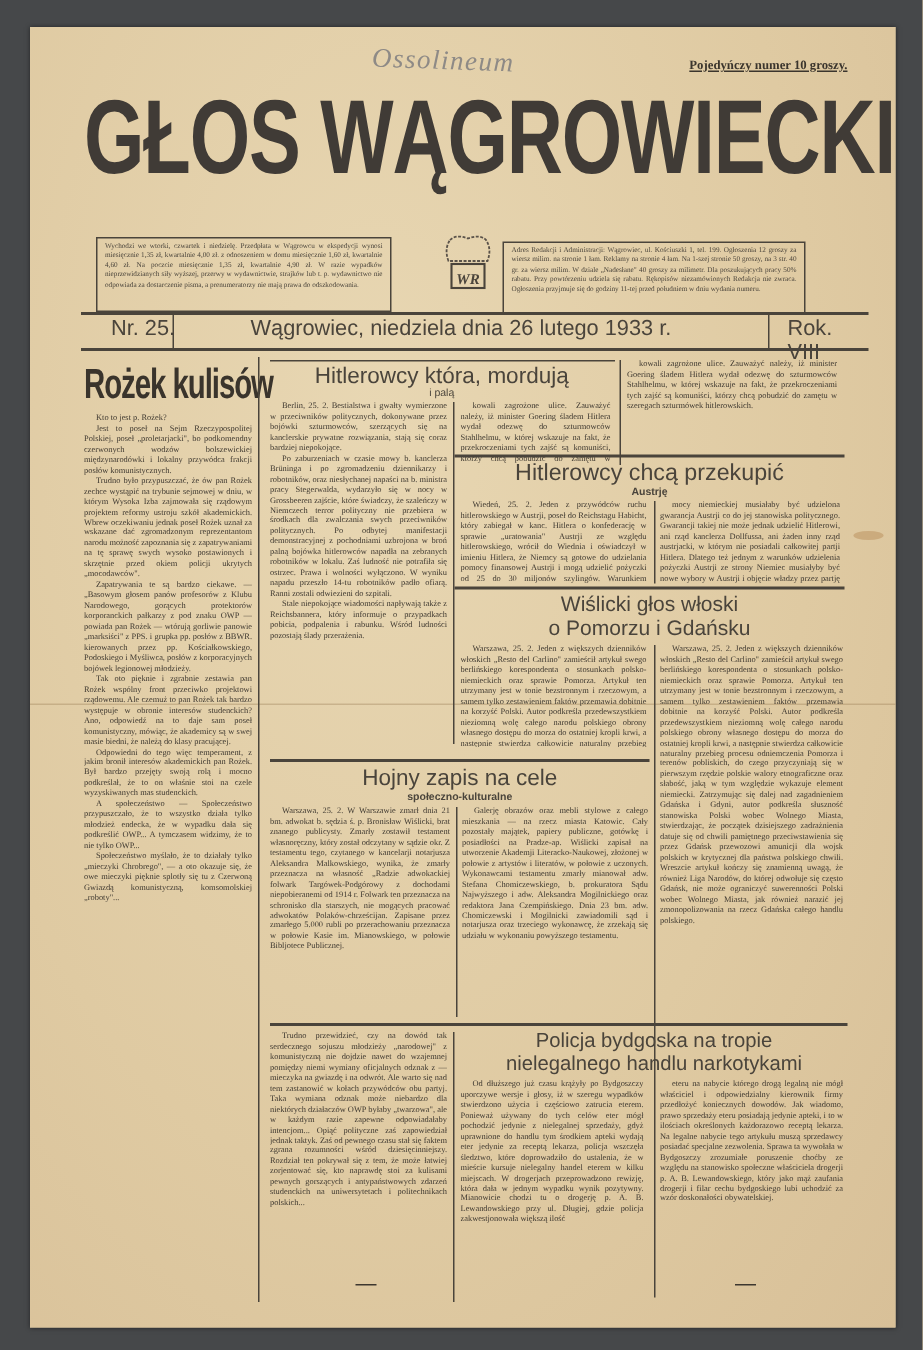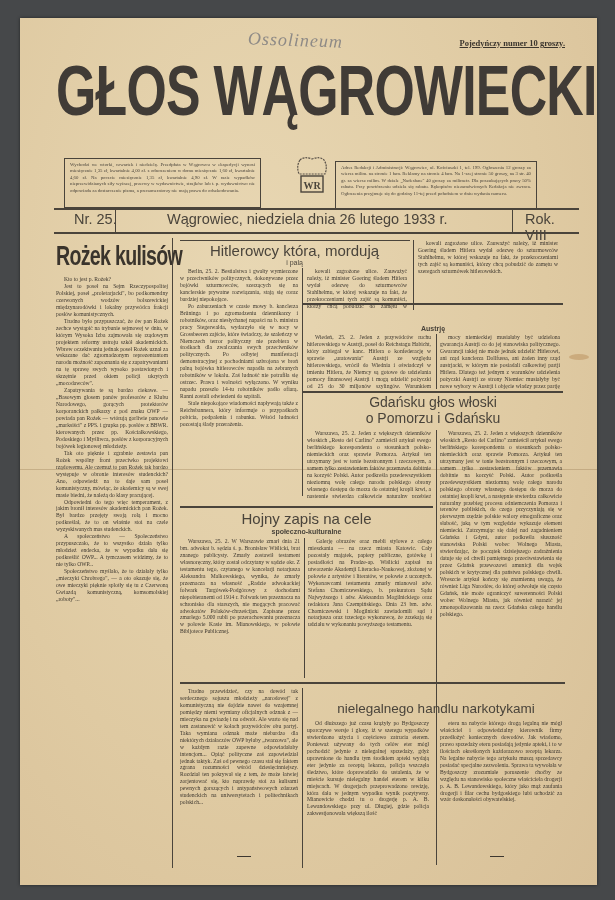--- a/index.html
+++ b/index.html
@@ -7,21 +7,21 @@
   .page{position:absolute;left:20px;top:18px;width:577px;height:867px;background:#e2cfa9;
         background-image:radial-gradient(ellipse at 40% 30%,#e8d7b3 0%,#dfcaa2 60%,#d8c098 100%);
         box-shadow:0 0 3px rgba(0,0,0,.5);color:#3a342c;}
   .abs{position:absolute;}
   .stamp{left:228px;top:12px;font-family:"Liberation Serif",serif;font-style:italic;font-size:18px;color:#8e8a86;letter-spacing:1px;transform:rotate(2deg);}
   .price{right:32px;top:20px;font-size:8.5px;font-weight:bold;text-decoration:underline;color:#3b352d;}
   .masthead{left:36px;top:34px;width:500px;text-align:center;font-family:"Liberation Sans",sans-serif;font-weight:bold;font-size:70px;line-height:78px;letter-spacing:-1px;color:#403b36;transform:scaleX(.74);transform-origin:left top;white-space:nowrap;width:680px;}
   .infobox{border:1px solid #4a443b;padding:3px 5px;font-size:4.8px;line-height:6.4px;color:#4a443b;text-align:justify;}
   .info-left{left:44px;top:140px;width:185px;height:42px;}
   .info-right{left:315px;top:143px;width:190px;height:40px;}
-  .crest{left:272px;top:138px;width:40px;height:48px;}
+  .crest{left:272px;top:138px;width:40px;height:48px;font-style:italic;}
   .hr{position:absolute;background:#4a443b;}
   .dateline{left:35px;top:191px;width:523px;height:23px;font-family:"Liberation Sans",sans-serif;font-size:14.5px;color:#4a443b;}
   .dateline .cell{position:absolute;top:2px;}
   .vdiv{position:absolute;width:1px;background:#4a443b;}
   .col{position:absolute;font-size:5.6px;line-height:6.95px;color:#3d372f;text-align:justify;overflow:hidden;}
   .col p{margin:0;text-indent:8px;}
   .head-sans{position:absolute;font-family:"Liberation Sans",sans-serif;color:#4a443b;text-align:center;white-space:nowrap;}
   .rozek{left:36px;top:222px;font-family:"Liberation Sans",sans-serif;font-weight:bold;font-size:28px;letter-spacing:-1px;color:#3a342c;transform:scaleX(.7);transform-origin:left top;white-space:nowrap;}
   .stain{position:absolute;right:8px;top:336px;width:20px;height:6px;border-radius:50%;background:#c39e6d;opacity:.7;}
   .fold{position:absolute;left:0;top:451px;width:577px;height:1px;background:rgba(150,120,80,.35);}
@@ -83,31 +83,32 @@
   <div class="vdiv" style="left:282px;top:250px;height:228px;"></div>
   <div class="col" style="left:287px;top:250px;width:100px;height:42px;">
     <p>kowali zagrożone ulice. Zauważyć należy, iż minister Goering śladem Hitlera wydał odezwę do szturmowców Stahlhelmu, w której wskazuje na fakt, że przekroczeniami tych zajść są komuniści, którzy chcą pobudzić do zamętu w szeregach szturmówek hitlerowskich.</p>
   </div>
   <div class="vdiv" style="left:393px;top:222px;height:70px;"></div>
   <div class="col" style="left:398px;top:222px;width:140px;height:68px;">
     <p>kowali zagrożone ulice. Zauważyć należy, iż minister Goering śladem Hitlera wydał odezwę do szturmowców Stahlhelmu, w której wskazuje na fakt, że przekroczeniami tych zajść są komuniści, którzy chcą pobudzić do zamętu w szeregach szturmówek hitlerowskich.</p>
   </div>
 
   <div class="hr" style="left:283px;top:285px;width:260px;height:2px;"></div>
+  <div class="head-sans" style="left:283px;top:289px;width:260px;font-size:15.5px;">Hitlerowcy chcą przekupić</div>
   <div class="head-sans" style="left:283px;top:307px;width:260px;font-size:7px;font-weight:bold;">Austrję</div>
   <div class="col" style="left:287px;top:316px;width:124px;height:55px;">
     <p>Wiedeń, 25. 2. Jeden z przywódców ruchu hitlerowskiego w Austrji, poseł do Reichstagu Habicht, który zabiegał w kanc. Hitlera o konfederację w sprawie „uratowania" Austrji ze względu hitlerowskiego, wrócił do Wiednia i oświadczył w imieniu Hitlera, że Niemcy są gotowe do udzielania pomocy finansowej Austrji i mogą udzielić pożyczki od 25 do 30 miljonów szylingów. Warunkiem otrzymania tej pożyczki jednak jest, aby</p>
   </div>
   <div class="vdiv" style="left:416px;top:316px;height:55px;"></div>
   <div class="col" style="left:420px;top:316px;width:120px;height:55px;">
     <p>mocy niemieckiej musiałaby być udzielona gwarancja Austrji co do jej stanowiska politycznego. Gwarancji takiej nie może jednak udzielić Hitlerowi, ani rząd kanclerza Dollfussa, ani żaden inny rząd austrjacki, w którym nie posiadali całkowitej partji Hitlera. Dlatego też jednym z warunków udzielenia pożyczki Austrji ze strony Niemiec musiałyby być nowe wybory w Austrji i objęcie władzy przez partję Hitlera.</p>
   </div>
 
   <div class="hr" style="left:283px;top:373px;width:260px;height:2px;"></div>
-  <div class="head-sans" style="left:283px;top:376px;width:260px;font-size:14px;line-height:16px;">Gdańsku głos włoski</div>
+  <div class="head-sans" style="left:283px;top:376px;width:260px;font-size:14px;line-height:16px;">Wiślicki głos włoski</div>
   <div class="head-sans" style="left:283px;top:392px;width:260px;font-size:14px;line-height:16px;">o Pomorzu i Gdańsku</div>
   <div class="col" style="left:287px;top:412px;width:124px;height:68px;">
     <p>Warszawa, 25. 2. Jeden z większych dzienników włoskich „Resto del Carlino" zamieścił artykuł swego berlińskiego korespondenta o stosunkach polsko-niemieckich oraz sprawie Pomorza. Artykuł ten utrzymany jest w tonie bezstronnym i rzeczowym, a samem tylko zestawieniem faktów przemawia dobitnie na korzyść Polski. Autor podkreśla przedewszystkiem nieziomną wolę całego narodu polskiego obrony własnego dostępu do morza do ostatniej kropli krwi, a następnie stwierdza całkowicie naturalny przebieg procesu odniemczenia Pomorza i terenów pobliskich, do czego przyczyniają się w pierwszym rzędzie polskie walory etnograficzne oraz słabość, jaką w tym względzie wykazuje element niemiecki. Zatrzymując się dalej nad zagadnieniem Gdańska i Gdyni, autor podkreśla słuszność stanowiska Polski wobec Wolnego Miasta, stwierdzając, że początek dzisiejszego zadrażnienia datuje się od chwili pamiętnego przeciwstawienia się przez Gdańsk przewozowi amunicji dla wojsk polskich w krytycznej dla państwa polskiego chwili. Wreszcie artykuł kończy się znamienną uwagą, że również Liga Narodów, do której odwołuje się często Gdańsk, nie może ograniczyć suwerenności Polski wobec Wolnego Miasta, jak również narazić jej zmonopolizowania na rzecz Gdańska całego handlu polskiego.</p>
   </div>
   <div class="vdiv" style="left:416px;top:412px;height:435px;"></div>
   <div class="col" style="left:420px;top:412px;width:122px;height:255px;">
     <p>Warszawa, 25. 2. Jeden z większych dzienników włoskich „Resto del Carlino" zamieścił artykuł swego berlińskiego korespondenta o stosunkach polsko-niemieckich oraz sprawie Pomorza. Artykuł ten utrzymany jest w tonie bezstronnym i rzeczowym, a samem tylko zestawieniem faktów przemawia dobitnie na korzyść Polski. Autor podkreśla przedewszystkiem nieziomną wolę całego narodu polskiego obrony własnego dostępu do morza do ostatniej kropli krwi, a następnie stwierdza całkowicie naturalny przebieg procesu odniemczenia Pomorza i terenów pobliskich, do czego przyczyniają się w pierwszym rzędzie polskie walory etnograficzne oraz słabość, jaką w tym względzie wykazuje element niemiecki. Zatrzymując się dalej nad zagadnieniem Gdańska i Gdyni, autor podkreśla słuszność stanowiska Polski wobec Wolnego Miasta, stwierdzając, że początek dzisiejszego zadrażnienia datuje się od chwili pamiętnego przeciwstawienia się przez Gdańsk przewozowi amunicji dla wojsk polskich w krytycznej dla państwa polskiego chwili. Wreszcie artykuł kończy się znamienną uwagą, że również Liga Narodów, do której odwołuje się często Gdańsk, nie może ograniczyć suwerenności Polski wobec Wolnego Miasta, jak również narazić jej zmonopolizowania na rzecz Gdańska całego handlu polskiego.</p>
   </div>
 
   <div class="hr" style="left:160px;top:488px;width:253px;height:2px;"></div>
@@ -121,20 +122,21 @@
     <p>Galerję obrazów oraz mebli stylowe z całego mieszkania — na rzecz miasta Katowic. Cały pozostały majątek, papiery publiczne, gotówkę i posiadłości na Pradze-ap. Wiślicki zapisał na utworzenie Akademji Literacko-Naukowej, złożonej w połowie z artystów i literatów, w połowie z uczonych. Wykonawcami testamentu zmarły mianował adw. Stefana Chomiczewskiego, b. prokuratora Sądu Najwyższego i adw. Aleksandra Mogilnickiego oraz redaktora Jana Czempińskiego. Dnia 23 bm. adw. Chomiczewski i Mogilnicki zawiadomili sąd i notarjusza oraz trzeciego wykonawcę, że zrzekają się udziału w wykonaniu powyższego testamentu.</p>
   </div>
 
   <div class="hr" style="left:160px;top:664px;width:385px;height:2px;"></div>
   <div class="col" style="left:160px;top:670px;width:118px;height:180px;">
     <p>Trudno przewidzieć, czy na dowód tak serdecznego sojuszu młodzieży „narodowej" z komunistyczną nie dojdzie nawet do wzajemnej pomiędzy niemi wymiany oficjalnych odznak z — mieczyka na gwiazdę i na odwrót. Ale warto się nad tem zastanowić w kołach przywódców obu partyj. Taka wymiana odznak może niebardzo dla niektórych działaczów OWP byłaby „twarzowa", ale w każdym razie zapewne odpowiadałaby intencjom... Opiąć polityczne zaś zapowiedział jednak taktyk. Zaś od pewnego czasu stał się faktem zgrana rozumności wśród dziesięcinniejszy. Rozdział ten pokrywał się z tem, że może łatwiej zorjentować się, kto naprawdę stoi za kulisami pewnych gorszących i antypaństwowych zdarzeń studenckich na uniwersytetach i politechnikach polskich...</p>
   </div>
   <div class="dash" style="left:217px;top:838px;width:14px;"></div>
   <div class="vdiv" style="left:282px;top:670px;height:180px;"></div>
 
+  <div class="head-sans" style="left:286px;top:668px;width:260px;font-size:13.5px;line-height:15px;">Policja bydgoska na tropie</div>
   <div class="head-sans" style="left:286px;top:683px;width:260px;font-size:13.5px;line-height:15px;">nielegalnego handlu narkotykami</div>
   <div class="col" style="left:287px;top:702px;width:122px;height:145px;">
     <p>Od dłuższego już czasu krążyły po Bydgoszczy uporczywe wersje i głosy, iż w szeregu wypadków stwierdzono użycia i częściowo zatrucia eterem. Ponieważ używany do tych celów eter mógł pochodzić jedynie z nielegalnej sprzedaży, gdyż uprawnione do handlu tym środkiem apteki wydają eter jedynie za receptą lekarza, policja wszczęła śledztwo, które doprowadziło do ustalenia, że w mieście kursuje nielegalny handel eterem w kilku miejscach. W drogerjach przeprowadzono rewizję, która dała w jednym wypadku wynik pozytywny. Mianowicie chodzi tu o drogerję p. A. B. Lewandowskiego przy ul. Długiej, gdzie policja zakwestjonowała większą ilość</p>
   </div>
   <div class="col" style="left:420px;top:702px;width:122px;height:130px;">
     <p>eteru na nabycie którego drogą legalną nie mógł właściciel i odpowiedzialny kierownik firmy przedłożyć koniecznych dowodów. Jak wiadomo, prawo sprzedaży eteru posiadają jedynie apteki, i to w ilościach określonych każdorazowo receptą lekarza. Na legalne nabycie tego artykułu muszą sprzedawcy posiadać specjalne zezwolenia. Sprawa ta wywołała w Bydgoszczy zrozumiałe poruszenie choćby ze względu na stanowisko społeczne właściciela drogerji p. A. B. Lewandowskiego, który jako mąż zaufania drogerji i filar cechu bydgoskiego lubi uchodzić za wzór doskonałości obywatelskiej.</p>
   </div>
   <div class="dash" style="left:470px;top:838px;width:14px;"></div>
 </div>
 

